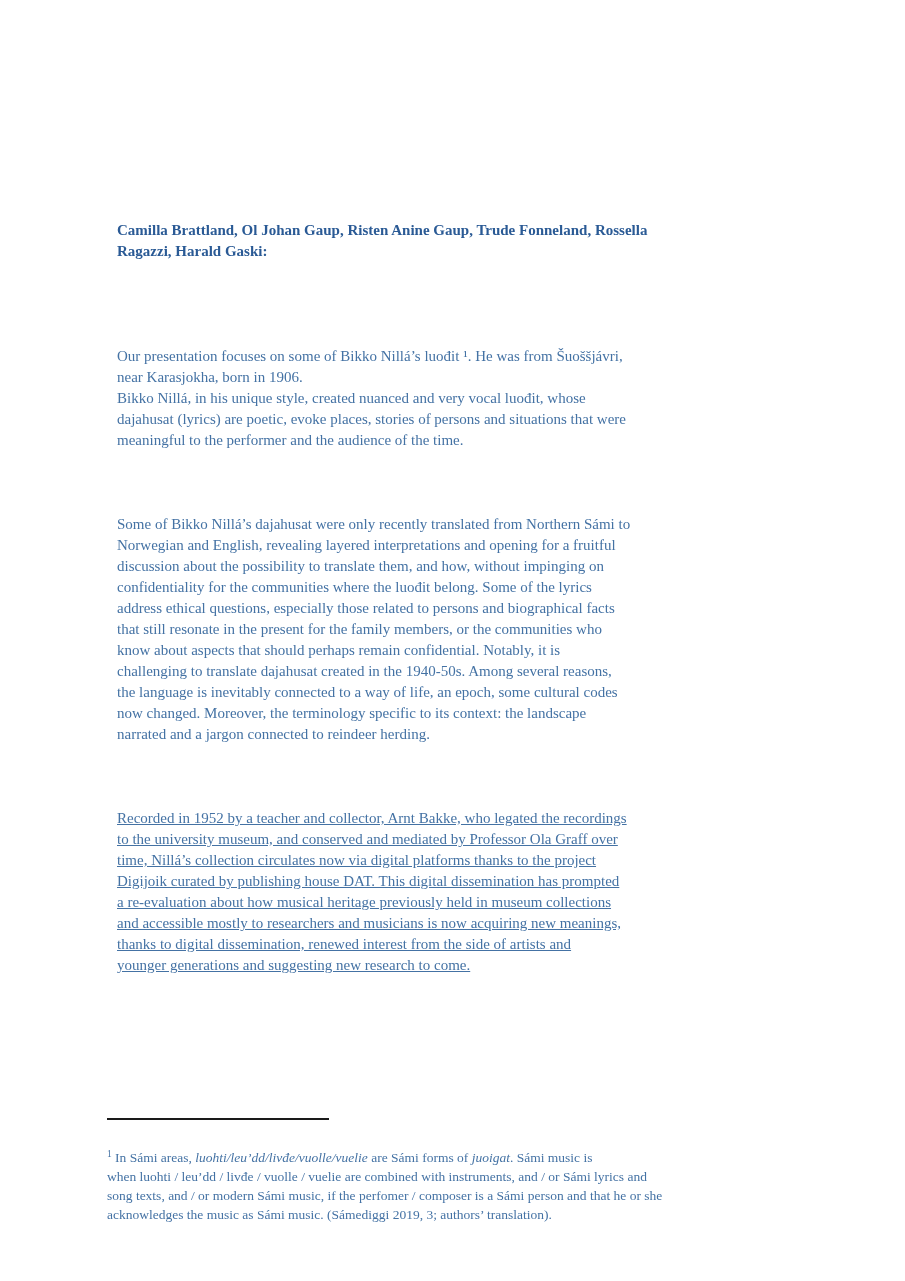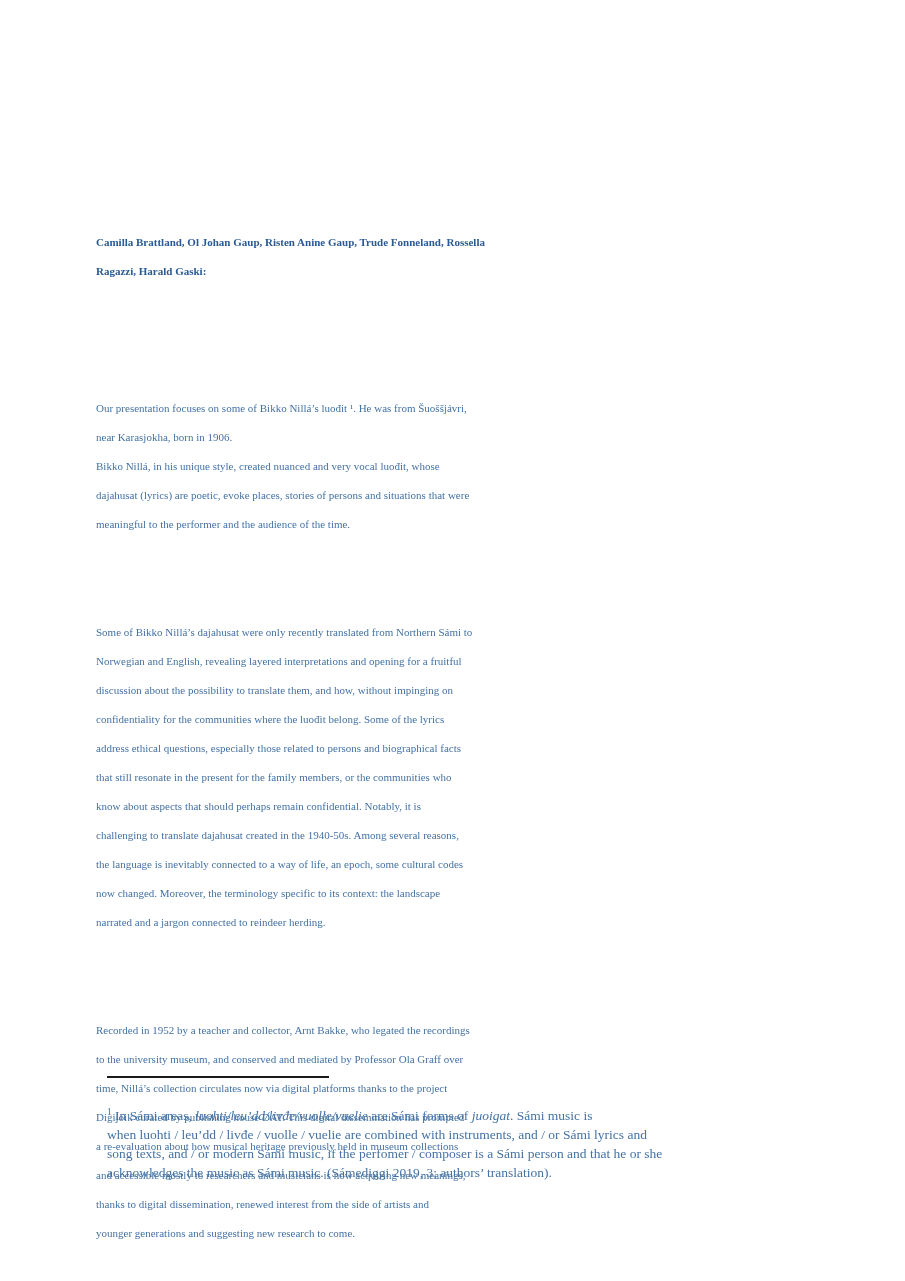--- a/index.html
+++ b/index.html
@@ -9,50 +9,51 @@
   }
   body {
     width: 905px;
     height: 1281px;
     position: relative;
     font-family: "Liberation Serif", "DejaVu Serif", serif;
     overflow: hidden;
   }
   .content {
     position: absolute;
-    left: 96px;
+    left: 117px;
     top: 199px;
     width: 750px;
-    font-size: 11px;
-    line-height: 29px;
+    font-size: 15px;
+    line-height: 21px;
     color: var(--body-color, #4472a4);
     white-space: pre-line;
   }
   .content p {
     margin: 0;
   }
   .authors {
     font-weight: bold;
     color: var(--heading-color, #2a5a95);
     margin-bottom: 21px !important;
   }
   .doc-title {
     font-weight: bold;
     color: var(--heading-color, #2a5a95);
   }
   .para {
     margin-bottom: 21px !important;
   }
   .para:last-child {
     margin-bottom: 0 !important;
+    text-decoration: underline;
   }
   .footnote-area {
     position: absolute;
     left: 107px;
-    top: 1076px;
+    top: 1118px;
     width: 740px;
     color: var(--body-color, #4472a4);
   }
   .fn-rule {
     width: 222px;
     height: 2px;
     background: #1a1a1a;
     margin-bottom: 9px;
   }
   .fn-text {

